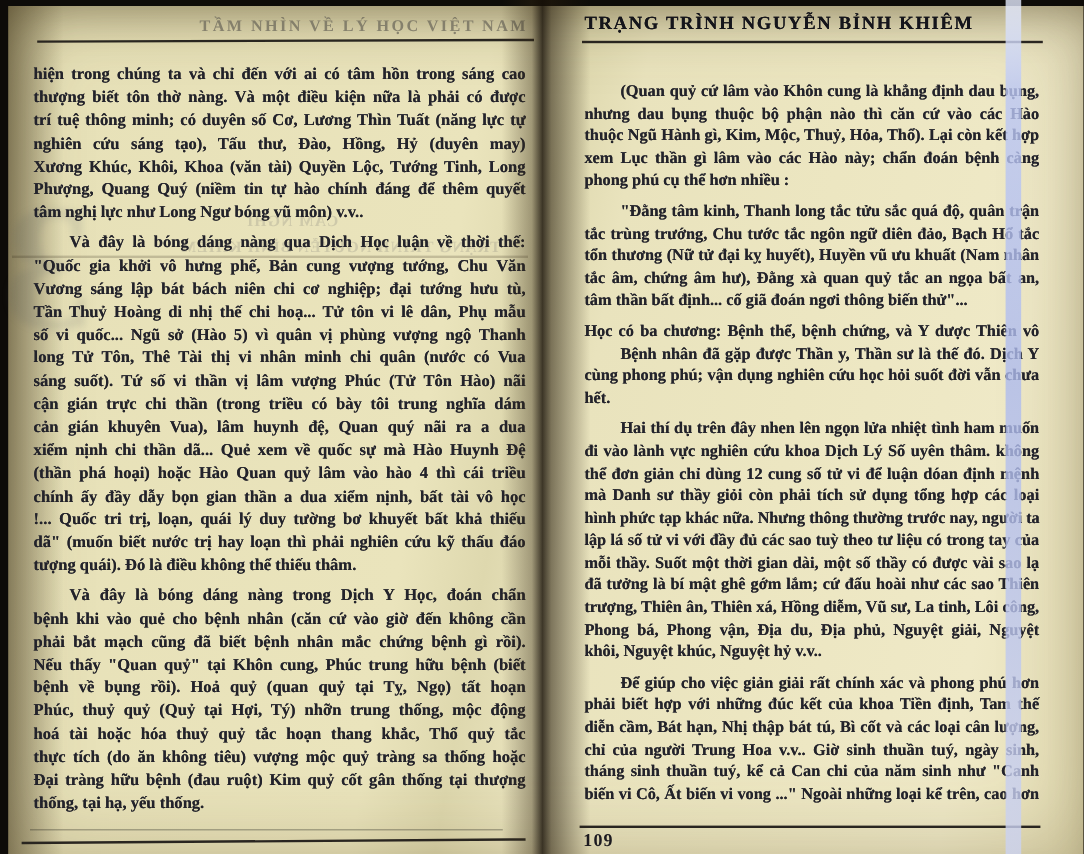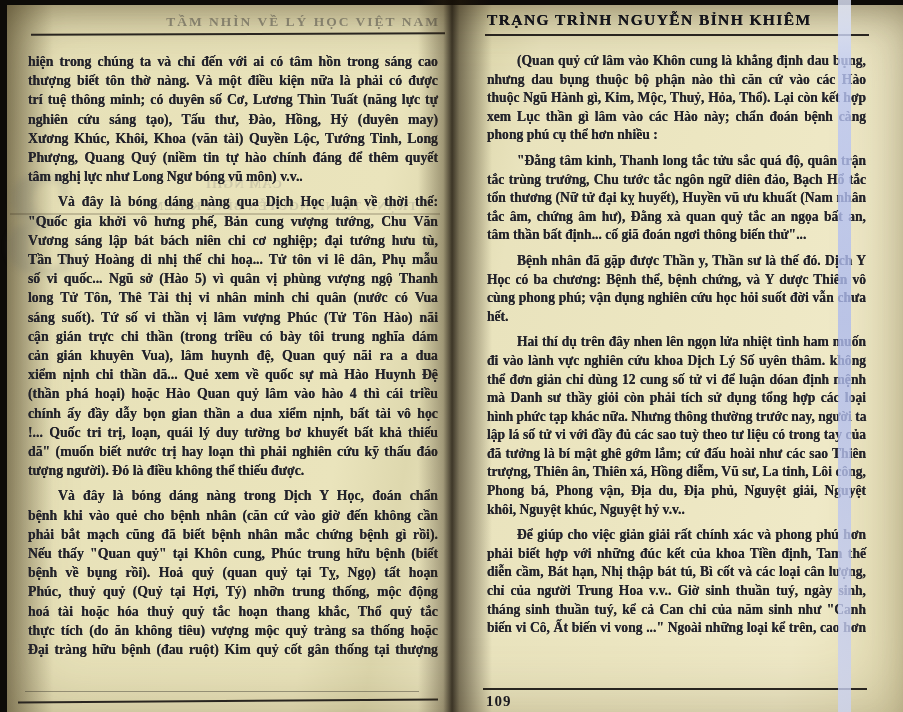--- a/index.html
+++ b/index.html
@@ -36,21 +36,21 @@
     opacity:.75;filter:blur(.5px);white-space:nowrap;
   }
   .right-header{
     position:absolute;left:487px;top:11px;width:380px;
     font-weight:700;font-size:15.5px;letter-spacing:1.4px;color:#15151b;
     white-space:nowrap;text-shadow:0 0 .5px #15151b;
   }
   
   .bodycol{position:absolute;color:#23232b;text-shadow:0 0 .4px rgba(30,30,40,.85);}
   .body-left{left:28px;top:52px;width:410px;font-size:13.8px;line-height:19.2px;font-weight:700;}
-  .body-right{left:487px;top:52px;width:379px;font-size:13.6px;line-height:18.6px;font-weight:700;}
+  .body-right{left:487px;top:67px;width:379px;font-size:13.6px;line-height:18.6px;font-weight:700;}
   .body-left .para{margin:0 0 6px 0;}
   .body-right .para{margin:0 0 7px 0;}
   .line{white-space:nowrap;text-align:justify;text-align-last:justify;}
   .line.last{text-align-last:left;}
   .line.first{text-indent:30px;}
   
   .ghost-numeral{
     position:absolute;left:2px;top:148px;font-size:150px;font-weight:700;
     color:rgba(80,82,95,.13);transform:scaleX(-1);filter:blur(3px);line-height:1;
   }
@@ -97,32 +97,33 @@
       <div class="line">số vi quốc... Ngũ sở (Hào 5) vì quân vị phùng vượng ngộ Thanh</div>
       <div class="line">long Tử Tôn, Thê Tài thị vi nhân minh chi quân (nước có Vua</div>
       <div class="line">sáng suốt). Tứ số vi thần vị lâm vượng Phúc (Tử Tôn Hào) nãi</div>
       <div class="line">cận gián trực chi thần (trong triều có bày tôi trung nghĩa dám</div>
       <div class="line">cản gián khuyên Vua), lâm huynh đệ, Quan quý nãi ra a dua</div>
       <div class="line">xiểm nịnh chi thần dã... Quẻ xem về quốc sự mà Hào Huynh Đệ</div>
       <div class="line">(thần phá hoại) hoặc Hào Quan quỷ lâm vào hào 4 thì cái triều</div>
       <div class="line">chính ấy đầy dẫy bọn gian thần a dua xiểm nịnh, bất tài vô học</div>
       <div class="line">!... Quốc tri trị, loạn, quái lý duy tường bơ khuyết bất khả thiếu</div>
       <div class="line">dã" (muốn biết nước trị hay loạn thì phải nghiên cứu kỹ thấu đáo</div>
-      <div class="line last">tượng người). Đó là điều không thể thiếu được.</div>
+      <div class="line last">tượng quái). Đó là điều không thể thiếu thâm.</div>
     </div>
     <div class="para">
       <div class="line first">Và đây là bóng dáng nàng trong Dịch Y Học, đoán chẩn</div>
       <div class="line">bệnh khi vào quẻ cho bệnh nhân (căn cứ vào giờ đến không cần</div>
       <div class="line">phải bắt mạch cũng đã biết bệnh nhân mắc chứng bệnh gì rồi).</div>
       <div class="line">Nếu thấy "Quan quỷ" tại Khôn cung, Phúc trung hữu bệnh (biết</div>
       <div class="line">bệnh về bụng rồi). Hoả quỷ (quan quỷ tại Tỵ, Ngọ) tất hoạn</div>
       <div class="line">Phúc, thuỷ quỷ (Quỷ tại Hợi, Tý) nhỡn trung thống, mộc động</div>
       <div class="line">hoá tài hoặc hóa thuỷ quỷ tắc hoạn thang khắc, Thổ quỷ tắc</div>
       <div class="line">thực tích (do ăn không tiêu) vượng mộc quỷ tràng sa thống hoặc</div>
       <div class="line">Đại tràng hữu bệnh (đau ruột) Kim quỷ cốt gân thống tại thượng</div>
+      <div class="line last">thống, tại hạ, yếu thống.</div>
     </div>
   </div>
 <div class="rule rule-left-bottom-faint"></div>
 <div class="rule rule-left-bottom"></div>
 
 <div class="right-header">TRẠNG TRÌNH NGUYỄN BỈNH KHIÊM</div>
 <div class="rule rule-right-top"></div>
 <div class="bodycol body-right">
     <div class="para">
       <div class="line first">(Quan quỷ cứ lâm vào Khôn cung là khẳng định dau bụng,</div>
@@ -132,32 +133,33 @@
       <div class="line last">phong phú cụ thể hơn nhiều :</div>
     </div>
     <div class="para">
       <div class="line first">"Đằng tâm kinh, Thanh long tắc tửu sắc quá độ, quân trận</div>
       <div class="line">tắc trùng trướng, Chu tước tắc ngôn ngữ diên đảo, Bạch Hổ tắc</div>
       <div class="line">tổn thương (Nữ tử đại kỵ huyết), Huyền vũ ưu khuất (Nam nhân</div>
       <div class="line">tắc âm, chứng âm hư), Đằng xà quan quỷ tắc an ngọa bất an,</div>
       <div class="line last">tâm thần bất định... cố giã đoán ngơi thông biến thử"...</div>
     </div>
     <div class="para">
+      <div class="line">Học có ba chương: Bệnh thể, bệnh chứng, và Y dược Thiên vô</div>
       <div class="line first">Bệnh nhân đã gặp được Thần y, Thần sư là thế đó. Dịch Y</div>
-      <div class="line">Học có ba chương: Bệnh thể, bệnh chứng, và Y dược Thiên vô</div>
       <div class="line">cùng phong phú; vận dụng nghiên cứu học hỏi suốt đời vẫn chưa</div>
       <div class="line last">hết.</div>
     </div>
     <div class="para">
       <div class="line first">Hai thí dụ trên đây nhen lên ngọn lửa nhiệt tình ham muốn</div>
       <div class="line">đi vào lành vực nghiên cứu khoa Dịch Lý Số uyên thâm. không</div>
       <div class="line">thể đơn giản chỉ dùng 12 cung số tử vi để luận dóan định mệnh</div>
       <div class="line">mà Danh sư thầy giỏi còn phải tích sử dụng tổng hợp các loại</div>
       <div class="line" style="text-align-last: left; transform-origin: left center; transform: scaleX(0.992147);">hình phức tạp khác nữa. Nhưng thông thường trước nay, người ta</div>
       <div class="line">lập lá số tử vi với đầy đủ các sao tuỳ theo tư liệu có trong tay của</div>
+      <div class="line">mỗi thầy. Suốt một thời gian dài, một số thầy có được vài sao lạ</div>
       <div class="line">đã tưởng là bí mật ghê gớm lắm; cứ đấu hoài như các sao Thiên</div>
       <div class="line">trượng, Thiên ân, Thiên xá, Hồng diễm, Vũ sư, La tinh, Lôi công,</div>
       <div class="line">Phong bá, Phong vận, Địa du, Địa phủ, Nguyệt giải, Nguyệt</div>
       <div class="line last">khôi, Nguyệt khúc, Nguyệt hỷ v.v..</div>
     </div>
     <div class="para">
       <div class="line first">Để giúp cho việc giản giải rất chính xác và phong phú hơn</div>
       <div class="line">phải biết hợp với những đúc kết của khoa Tiền định, Tam thế</div>
       <div class="line">diễn cầm, Bát hạn, Nhị thập bát tú, Bì cốt và các loại cân lượng,</div>
       <div class="line">chỉ của người Trung Hoa v.v.. Giờ sinh thuần tuý, ngày sinh,</div>

